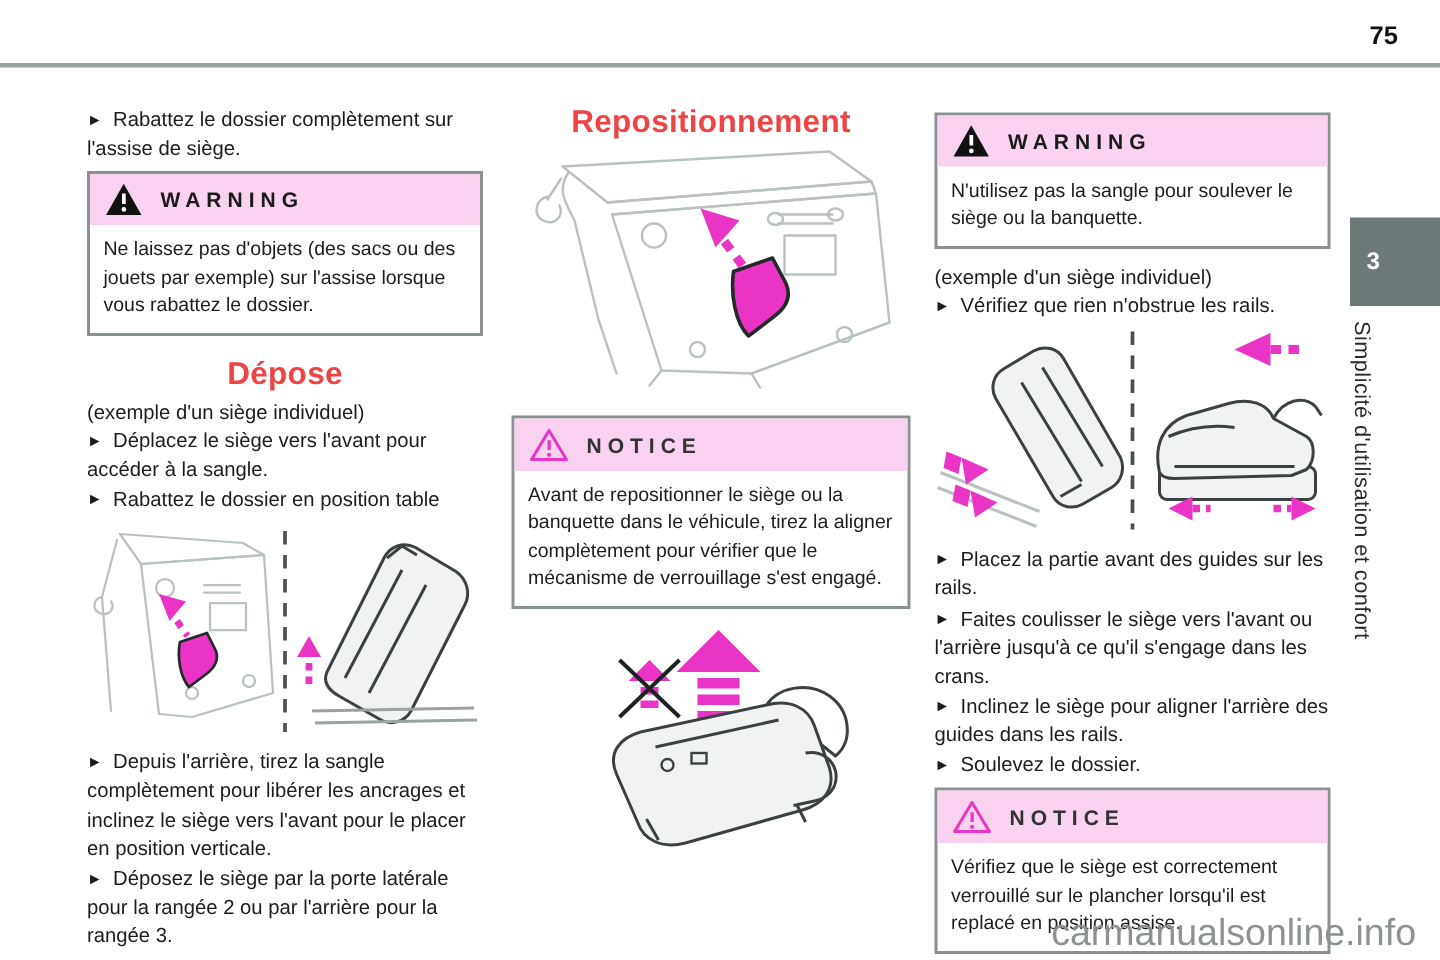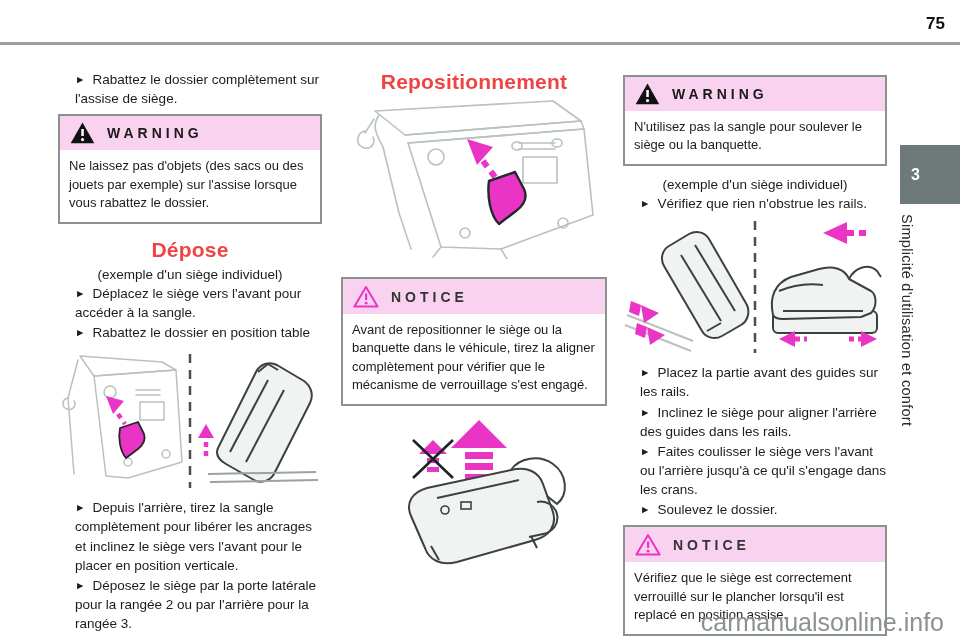--- a/index.html
+++ b/index.html
@@ -2,30 +2,30 @@
 <html><head>
 <meta charset="utf-8">
 <style>
   * { margin:0; padding:0; box-sizing:border-box; }
   html,body { background:#ffffff; }
   #page {
     position:relative; width:960px; height:640px; background:#ffffff;
     font-family:"Liberation Sans", sans-serif; color:#1c1c1c; overflow:hidden;
   }
   .rule { position:absolute; top:42px; left:0; width:960px; height:3px; background:#98a0a0; }
-  .pagenum { position:absolute; top:14px; right:15px; font-size:17px; font-weight:bold; color:#111; }
+  .pagenum { position:absolute; top:14px; right:28px; font-size:17px; font-weight:bold; color:#111; }
 
   .col { position:absolute; top:70px; }
   #col1 { left:58px;  width:264px; }
   #col2 { left:341px; width:266px; }
   #col3 { left:623px; width:264px; }
 
-  .step { font-size:13.5px; line-height:1.42; margin:0 0 1px 17px; }
+  .step { font-size:13.5px; line-height:1.42; margin:0 0 1px 0; }
   .bullet { display:inline-block; font-size:10.5px; margin-right:7px; transform:translateY(-1px); }
-  .example { font-size:13.5px; line-height:1.42;text-align:center; }
+  .example { font-size:13.5px; line-height:1.42; }
   h1.sect { font-size:21px; font-weight:bold; color:#ef4444; letter-spacing:0.2px;text-align:center; }
   #col1 h1.sect { margin:14px 0 3px 0; }
   #col2 h1.sect { margin:0 0 3px 0; }
 
   .alert { border:2px solid #8a9191; background:#ffffff; }
   .alert-head { background:#f8d2ef; display:flex; align-items:center; gap:12px; padding:6px 10px; }
   .alert-title { font-size:14px; font-weight:bold; letter-spacing:4px; color:#1a1a1a; }
   .alert-title.notice { color:#333; }
   .alert-body { padding:7px 9px 9px 9px; font-size:13px; line-height:1.42; }
 
@@ -210,22 +210,22 @@
       </g>
       <path d="M224 14 h24" stroke="#ea34c5" stroke-width="6" stroke-dasharray="7 5" fill="none"></path>
       <path d="M200 14 l24 -11 v22 z" fill="#ea34c5"></path>
       <path d="M172 120 h12" stroke="#ea34c5" stroke-width="5" stroke-dasharray="5 4" fill="none"></path>
       <path d="M156 120 l16 -8 v16 z" fill="#ea34c5"></path>
       <path d="M226 120 h12" stroke="#ea34c5" stroke-width="5" stroke-dasharray="5 4" fill="none"></path>
       <path d="M254 120 l-16 -8 v16 z" fill="#ea34c5"></path>
     </svg>
 
     <p class="step mt8"><span class="bullet">►</span><span>Placez la partie avant des guides sur les rails.</span></p>
+    <p class="step"><span class="bullet">►</span><span>Faites coulisser le siège vers l'avant ou l'arrière jusqu'à ce qu'il s'engage dans les crans.</span></p>
     <p class="step"><span class="bullet">►</span><span>Inclinez le siège pour aligner l'arrière des guides dans les rails.</span></p>
-    <p class="step"><span class="bullet">►</span><span>Faites coulisser le siège vers l'avant ou l'arrière jusqu'à ce qu'il s'engage dans les crans.</span></p>
     <p class="step"><span class="bullet">►</span><span>Soulevez le dossier.</span></p>
 
     <div class="alert mt6">
       <div class="alert-head">
         <svg width="26" height="23" viewBox="0 0 26 23">
           <path d="M13 2 L24.6 21.4 L1.4 21.4 Z" fill="none" stroke="#ea34c5" stroke-width="2" stroke-linejoin="round"></path>
           <rect x="12" y="8.5" width="2.2" height="6.5" fill="#ea34c5"></rect>
           <circle cx="13.1" cy="18.2" r="1.4" fill="#ea34c5"></circle>
         </svg>
         <span class="alert-title notice">NOTICE</span>

